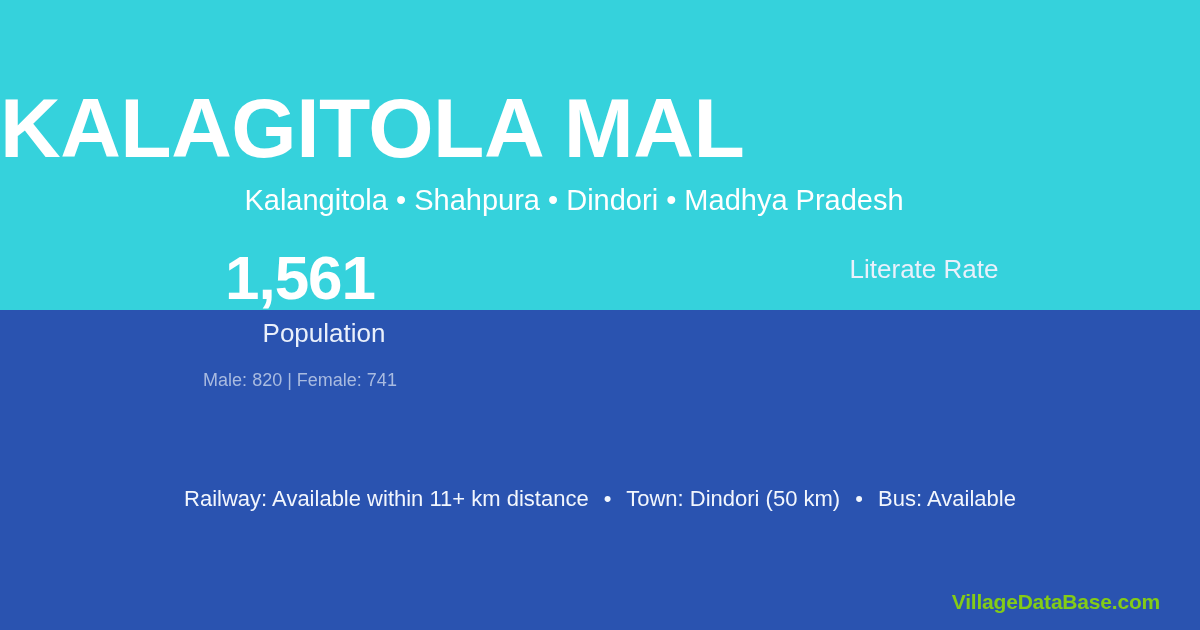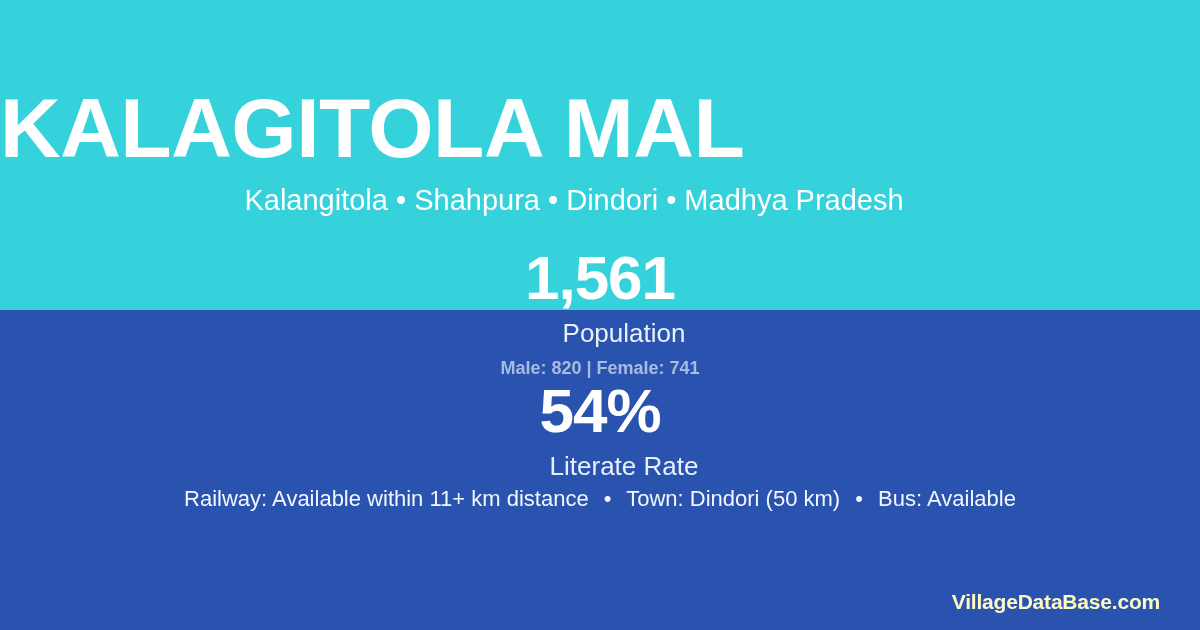--- a/index.html
+++ b/index.html
@@ -72,21 +72,21 @@
     white-space: nowrap;
   }
 
   
   .stats-row {
     position: absolute;
     left: 0;
     top: 246px;
     width: 1200px;
     display: flex;
-    flex-direction: column;
+    flex-direction: row;
   }
 
   .stat-col {
     flex: 1 1 0;
     text-align: center;
   }
 
   .stat-value {
     font-size: 62px;
     line-height: 64px;
@@ -100,24 +100,24 @@
     margin-top: 8px;
     font-size: 26px;
     line-height: 30px;
     font-weight: 400;
     color: #eaf0fb;
     white-space: nowrap;
     padding-left: 48px;
   }
 
   .stat-sub {
-    margin-top: 9px;
+    margin-top: 21px;
     font-size: 18px;
     line-height: 22px;
-    font-weight: 700;
+    font-weight: 400;
     color: #a9bbe0;
     white-space: nowrap;
   }
 
   
   .amenities {
     position: absolute;
     left: 0;
     top: 484px;
     width: 1200px;
@@ -135,21 +135,21 @@
   }
 
   
   .watermark {
     position: absolute;
     right: 40px;
     top: 589px;
     font-size: 21px;
     line-height: 26px;
     font-weight: 700;
-    color: #fef9c3;
+    color: #84cc16;
     letter-spacing: -0.2px;
     white-space: nowrap;
   }
 </style>
 </head>
 <body>
 
 <div class="card">
 
   <div class="teal-band"></div>
@@ -162,21 +162,20 @@
   <div class="stats-row">
 
     <div class="stat-col">
       <div class="stat-value">1,561</div>
       <div class="stat-label">Population</div>
       <div class="stat-sub">Male: 820 | Female: 741</div>
     </div>
 
 
     <div class="stat-col">
-      <div class="stat-value">54%</div>
       <div class="stat-label">Literate Rate</div>
     </div>
 
   </div>
 
   <div class="amenities">
     <span>Railway: Available within 11+ km distance</span>
     <span class="amenity-sep">•</span>
     <span>Town: Dindori (50 km)</span>
     <span class="amenity-sep">•</span>

